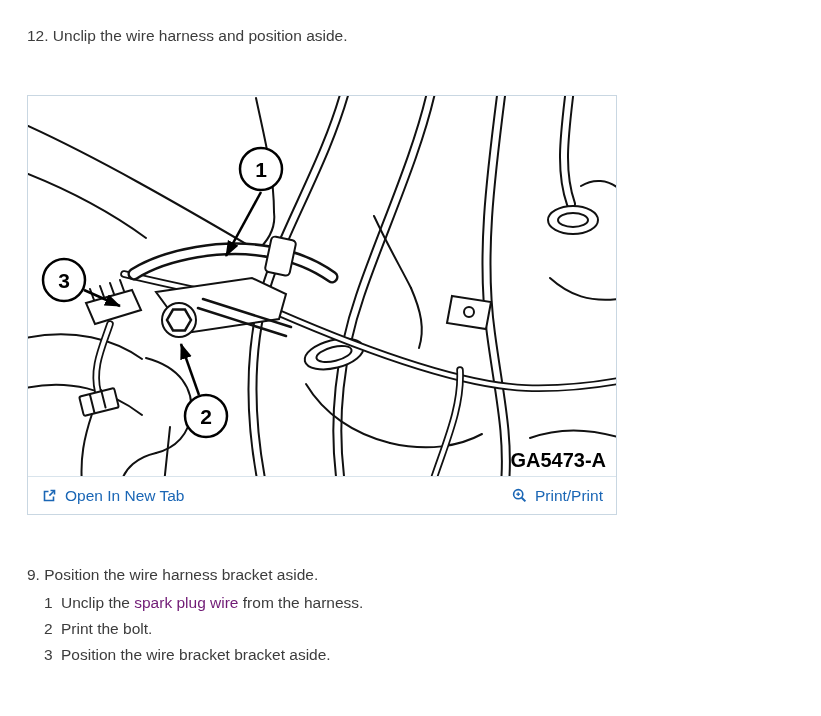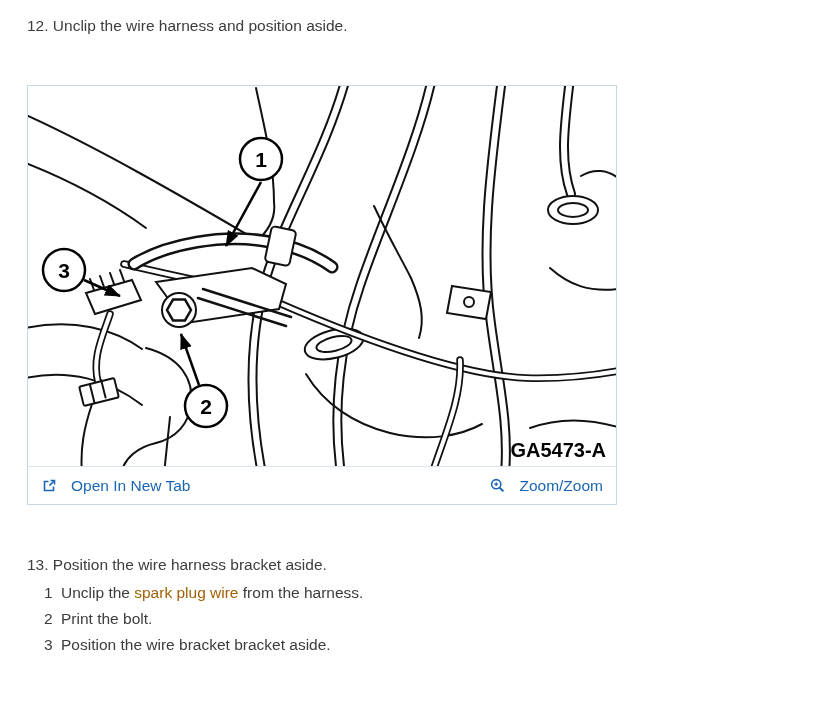--- a/index.html
+++ b/index.html
@@ -1,41 +1,41 @@
 <!DOCTYPE html>
 <html><head>
 <meta charset="utf-8">
 <style>
   html,body{margin:0;padding:0;background:#ffffff;}
   body{
     width:821px;min-height:716px;
     font-family:"Liberation Sans",sans-serif;
     color:#3c3c3c;
   }
-  .wrap{padding:16px 0 30px 27px;}
+  .wrap{padding:26px 0 30px 27px;}
   .step{font-size:15.5px;line-height:19px;margin:0;color:#3c3c3c;}
   .figure{
     width:590px;box-sizing:border-box;
     border:1px solid #c9d7e2;
     margin-top:50px;background:#fff;
   }
   .fig-img{display:block;background:#fff;}
   .fig-toolbar{
     display:flex;justify-content:space-between;align-items:center;
     height:37px;padding:0 13px;border-top:1px solid #d9e4ec;background:#fff;
   }
   .link{
-    display:flex;align-items:center;gap:13px;
+    display:flex;align-items:center;gap:7px;
     color:#1a66b5;font-size:15.5px;text-decoration:none;cursor:pointer;
   }
   .step13{margin-top:50px;}
   .substeps{margin:9px 0 0 17px;}
   .substep{display:flex;font-size:15.5px;line-height:19px;margin-bottom:7px;}
   .substep .num{width:17px;flex:0 0 17px;}
-  .inline-link{color:#a16207;text-decoration:none;cursor:pointer;}
+  .inline-link{color:#701a75;text-decoration:none;cursor:pointer;}
   
   .ln{fill:none;stroke:#111;stroke-width:2;stroke-linecap:round;}
   .hoseO{fill:none;stroke:#111;stroke-width:10;stroke-linecap:round;}
   .hoseI{fill:none;stroke:#fff;stroke-width:6;stroke-linecap:round;}
   .wireO{fill:none;stroke:#111;stroke-width:7.5;stroke-linecap:round;}
   .wireI{fill:none;stroke:#fff;stroke-width:4;stroke-linecap:round;}
   .harO{fill:none;stroke:#111;stroke-width:13;stroke-linecap:round;}
   .harI{fill:none;stroke:#fff;stroke-width:8;stroke-linecap:round;}
   .shape{fill:#fff;stroke:#111;stroke-width:2;}
   .thick{stroke-width:2.5;}
@@ -176,26 +176,26 @@
         </svg>
         <span>Open In New Tab</span>
       </a>
       <a class="link">
         <svg class="tb-icon" width="17" height="17" viewBox="0 0 17 17" xmlns="http://www.w3.org/2000/svg">
           <circle cx="7.2" cy="7.2" r="4.6" fill="none" stroke="#1a66b5" stroke-width="1.6"></circle>
           <line x1="10.7" y1="10.7" x2="14.4" y2="14.4" stroke="#1a66b5" stroke-width="2"></line>
           <line x1="7.2" y1="5.3" x2="7.2" y2="9.1" stroke="#1a66b5" stroke-width="1.3"></line>
           <line x1="5.3" y1="7.2" x2="9.1" y2="7.2" stroke="#1a66b5" stroke-width="1.3"></line>
         </svg>
-        <span>Zoom/Zoom</span>
+        <span>Print/Print</span>
       </a>
     </div>
   </div>
 
-  <p class="step step13">13. Position the wire harness bracket aside.</p>
+  <p class="step step13">9. Position the wire harness bracket aside.</p>
 
   <div class="substeps">
     <div class="substep">
       <span class="num">1</span>
       <span class="txt"><span>Unclip the </span><a class="inline-link">spark plug wire</a><span> from the harness.</span></span>
     </div>
     <div class="substep">
       <span class="num">2</span>
       <span class="txt">Print the bolt.</span>
     </div>

